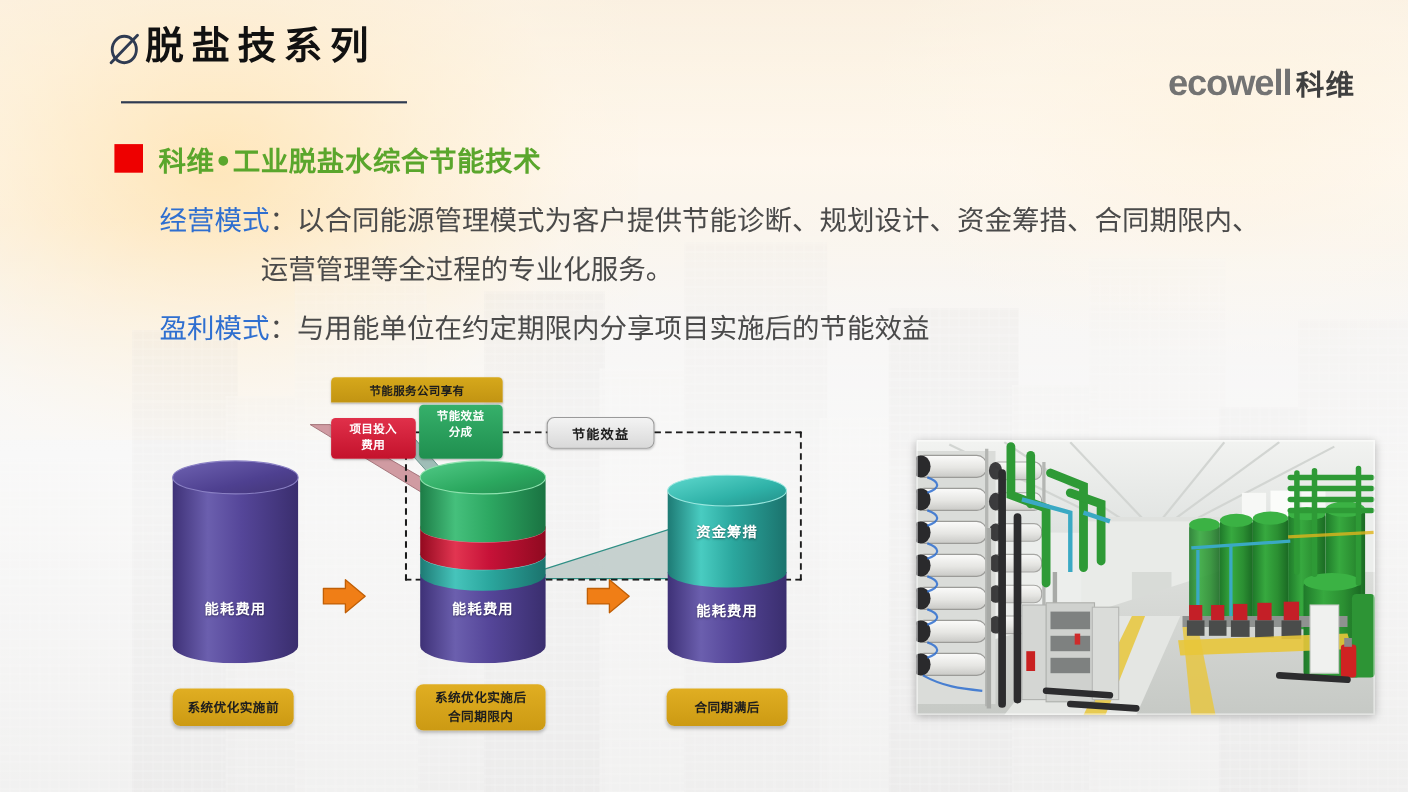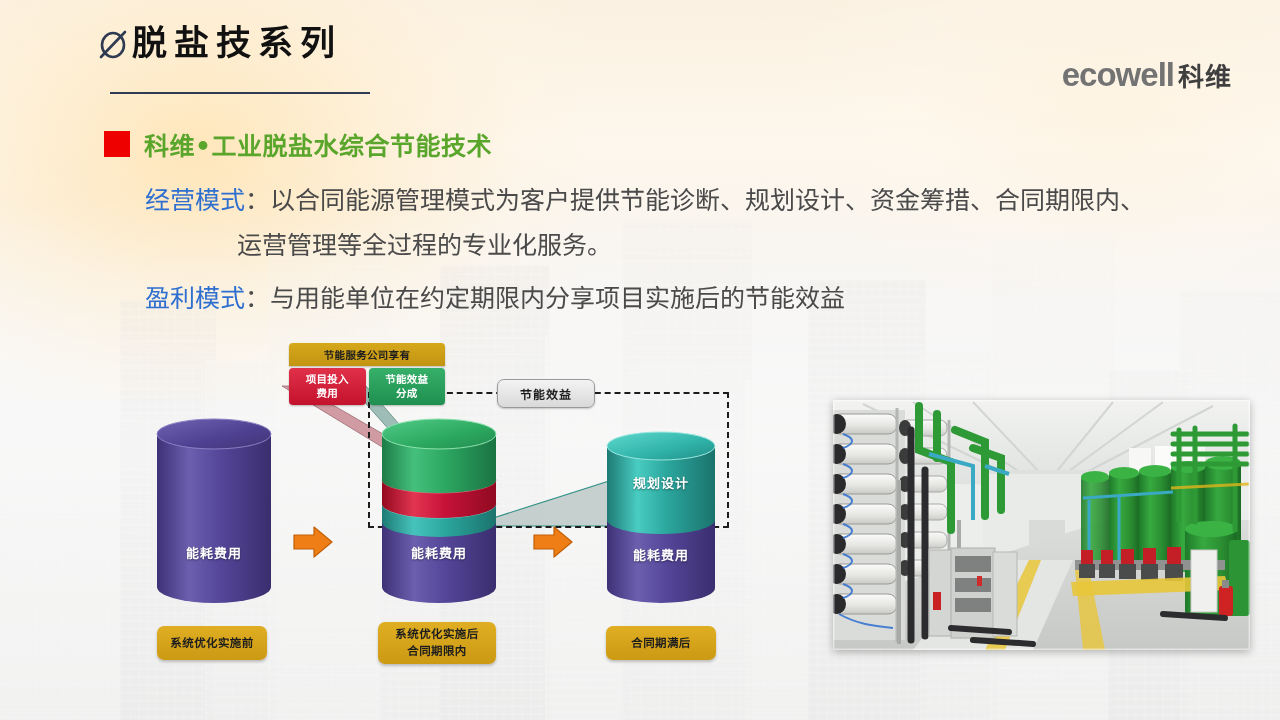--- a/index.html
+++ b/index.html
@@ -104,36 +104,36 @@
         font-family:"DejaVu Sans","Liberation Sans",sans-serif;}
   .para .k{color:#2f6fd0;text-align:center;}
   .p1{left:145px;top:178px;width:1090px;}
   .p1 .l2{display:block;margin-left:92px;}
   .p2{left:145px;top:276px;width:1090px;}
 
   
   .diagram{position:absolute;left:0;top:330px;width:820px;height:360px;}
 
   
-  .badge-group{position:absolute;left:244px;top:13px;width:156px;padding-left:45px;}
+  .badge-group{position:absolute;left:256px;top:13px;width:156px;padding-left:45px;}
   .badge-top{
     background:linear-gradient(180deg,#d6a81b,#c29412);
     border-radius:4px 4px 0 0;color:#1d1d1d;font-weight:bold;font-size:10.5px;
     text-align:center;padding:4px 0 4px;letter-spacing:.3px;
     font-family:"DejaVu Sans","Liberation Sans",sans-serif;
     box-shadow:0 1px 2px rgba(0,0,0,.25);
   }
   .badge-row{display:flex;gap:3px;margin-top:2px;}
   .badge-cell{
     flex:1;border-radius:4px;color:#ffffff;font-weight:bold;font-size:10.5px;
     text-align:center;padding:4px 0 5px;line-height:14px;letter-spacing:.3px;
     font-family:"DejaVu Sans","Liberation Sans",sans-serif;
     box-shadow:0 1px 2px rgba(0,0,0,.25);
   }
-  .badge-cell.red{background:linear-gradient(180deg,#e0304a,#c4122c);}
+  .badge-cell.red{background:linear-gradient(180deg,#e0304a,#c4122c);margin-top:12px;}
   .badge-cell.grn{background:linear-gradient(180deg,#36b06a,#1f8f4f);}
 
   
   .dash-frame{
     position:absolute;left:368px;top:62px;width:357px;height:132px;
     border:2px dashed #1c1c1c;border-radius:1px;
   }
   .savings-tag{
     position:absolute;left:497px;top:49px;width:96px;height:27px;
     background:linear-gradient(180deg,#f3f3f3,#d9d9d9);
@@ -353,21 +353,21 @@
           <stop offset="0%" stop-color="#3e3177"></stop>
           <stop offset="28%" stop-color="#6b5fae"></stop>
           <stop offset="55%" stop-color="#554699"></stop>
           <stop offset="100%" stop-color="#3a2e6e"></stop>
         </linearGradient>
       </defs>
       <path d="M2,90 L2,158 A54,15 0 0 0 110,158 L110,90 Z" fill="url(#gPur3)"></path>
       <path d="M2,16 L2,90 A54,14 0 0 0 110,90 L110,16 Z" fill="url(#gTeal3)"></path>
       <ellipse cx="56" cy="16" rx="54" ry="14" fill="url(#gTeal3Top)" stroke="#9ae7df" stroke-width="1"></ellipse>
     </svg>
-    <div class="cyl-label" style="left:605px;top:143px;width:112px;">规划设计</div>
+    <div class="cyl-label" style="left:605px;top:143px;width:112px;">资金筹措</div>
     <div class="cyl-label" style="left:605px;top:215px;width:112px;">能耗费用</div>
 
     <div class="cap-box" style="left:157px;top:296px;width:110px;height:34px;">
       <span>系统优化实施前</span>
     </div>
 
     <div class="cap-box" style="left:606px;top:296px;width:110px;height:34px;">
       <span>合同期满后</span>
     </div>
 

